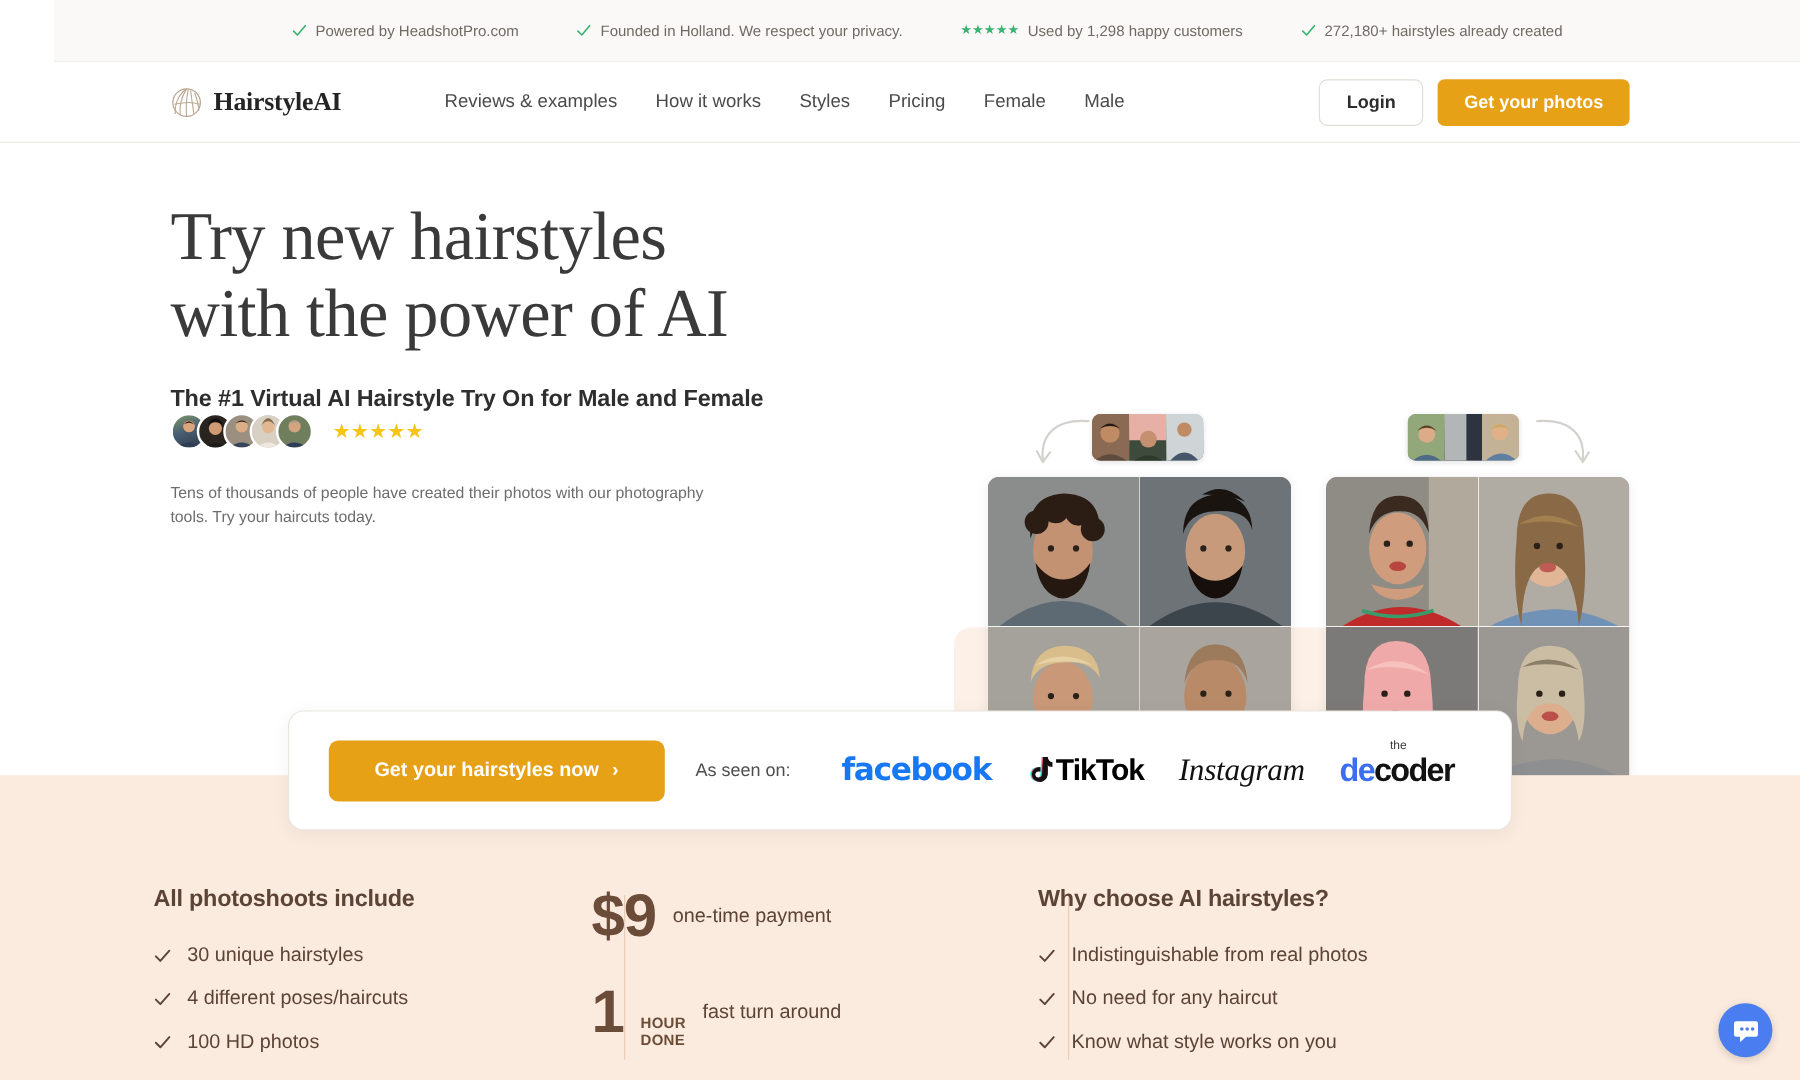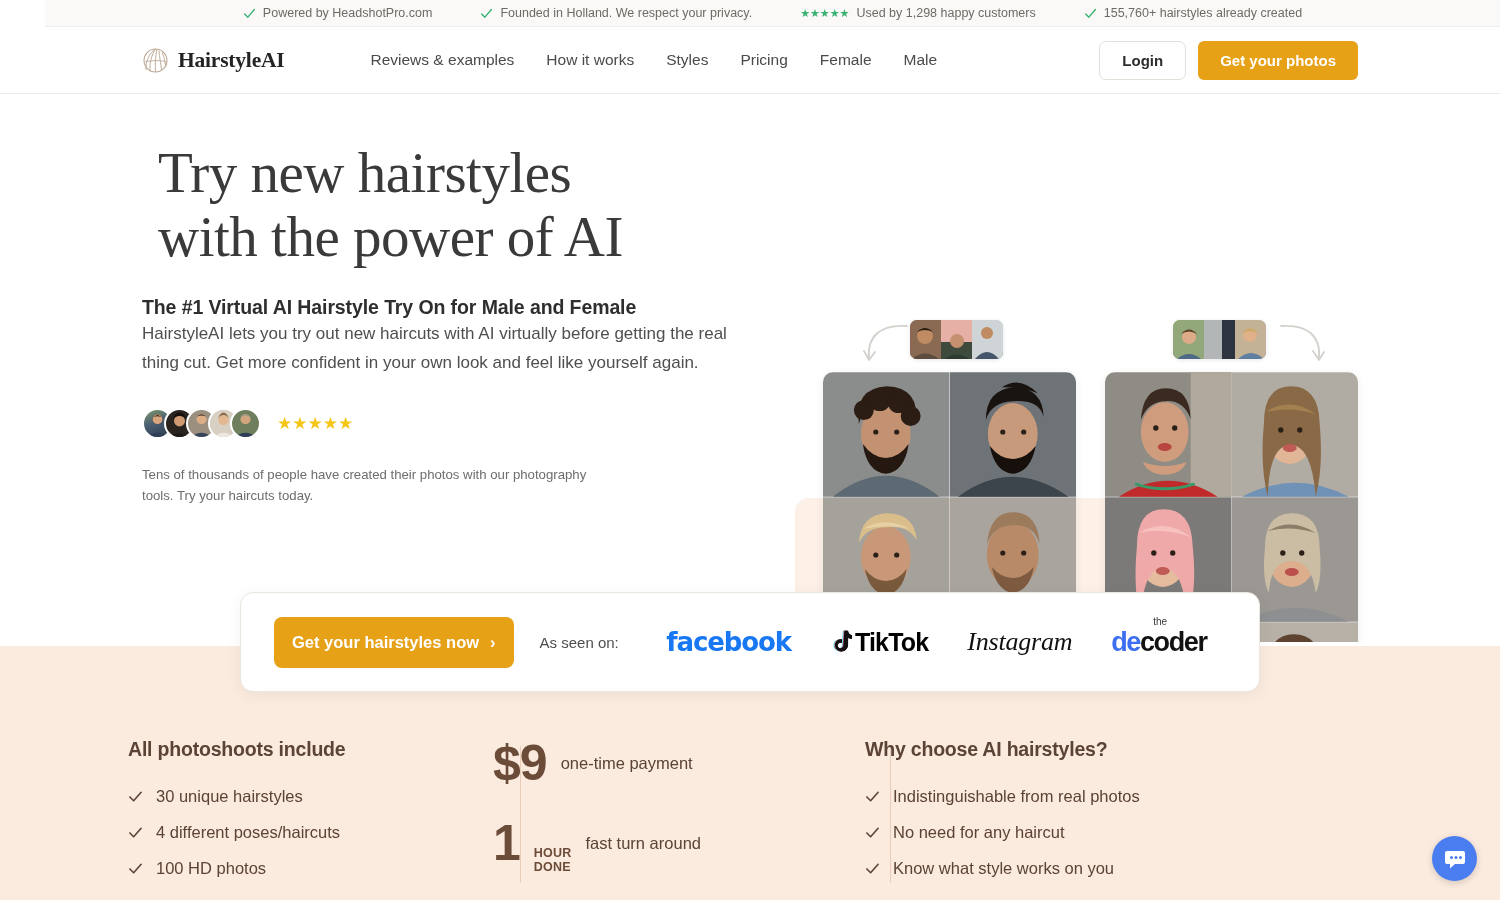--- a/index.html
+++ b/index.html
@@ -12,21 +12,21 @@
 
   body {
     font-family: "Liberation Sans", sans-serif;
     background: #ffffff;
     color: #3d3d3d;
     position: relative;
   }
 
   
   .topbar {
-    height: 27px;
+    height: 52px;
     background: #faf9f7;
     display: flex;
     align-items: center;
     justify-content: center;
     gap: 0px;
     font-size: 12.5px;
     color: #6f6a64;
     border-bottom: 1px solid #f0eeea;
     margin-left: 45px;
   }
@@ -135,21 +135,20 @@
     width: 660px;
   }
   h1.hero-title {
     font-family: "Liberation Serif", serif;
     font-size: 57px;
     line-height: 1.13;
     font-weight: 400;
     color: #3a3a3a;
     letter-spacing: -0.5px;
     margin-bottom: 26px;
-    margin-left: 16px;
   }
   .hero-sub {
     font-size: 19.5px;
     font-weight: 700;
     color: #2e2e2e;
     letter-spacing: -0.1px;
   }
   .hero-body {
     font-size: 17px;
     line-height: 1.72;
@@ -259,21 +258,21 @@
     z-index: 30;
   }
   .btn-cta {
     background: #e6a117;
     color: #ffffff;
     border: none;
     border-radius: 8px;
     font-family: inherit;
     font-size: 16.5px;
     font-weight: 600;
-    padding: 16px 18px;
+    padding: 16px 38px;
     display: flex;
     align-items: center;
     gap: 11px;
     cursor: pointer;
     white-space: nowrap;
   }
   .as-seen {
     margin-left: 26px;
     font-size: 15px;
     color: #4e4e4e;
@@ -429,21 +428,21 @@
 
   <div class="trust-item">
     <span class="stars-green">★★★★★</span>
     <span>Used by 1,298 happy customers</span>
   </div>
 
   <div class="trust-item">
     <svg class="check-green" viewBox="0 0 16 16">
         <path d="M2 8.5 L6 12.5 L14 3" fill="none" stroke="#3bb273" stroke-width="1.7" stroke-linecap="round" stroke-linejoin="round"></path>
       </svg>
-    <span>155,760+ hairstyles already created</span>
+    <span>272,180+ hairstyles already created</span>
   </div>
 
 </div>
 
 <div class="header">
 
   <div class="brand">
     <svg class="brand-mark" viewBox="0 0 40 40">
       <circle cx="20" cy="20" r="17" fill="none" stroke="#bca893" stroke-width="1.6"></circle>
       <path d="M20 3 C10 10 5 22 6 34" fill="none" stroke="#bca893" stroke-width="1.4"></path>
@@ -475,21 +474,20 @@
 <div class="hero">
 
   <div class="hero-left">
     <h1 class="hero-title">
       <span>Try new hairstyles</span><br>
       <span>with the power of AI</span>
     </h1>
 
     <div class="hero-sub">The #1 Virtual AI Hairstyle Try On for Male and Female</div>
 
-    <p class="hero-body">HairstyleAI lets you try out new haircuts with AI virtually before getting the real thing cut. Get more confident in your own look and feel like yourself again.</p>
 
     <div class="social-row">
       <div class="avatars">
         <div class="avatar" style="background:linear-gradient(160deg,#7e9a6a 0%,#4a5f74 45%,#2b3a4a 100%)">
           <svg viewBox="0 0 32 32" style="width:100%;height:100%">
               <circle cx="16" cy="11" r="6" fill="#d6a craft"></circle>
               <circle cx="16" cy="11" r="6" fill="#d8a57e"></circle>
               <path d="M4 32 q12-10 24 0z" fill="#2f3e55"></path>
               <path d="M11 9 q5-6 10 0 q-5-3-10 0z" fill="#2a201a"></path>
             </svg>

